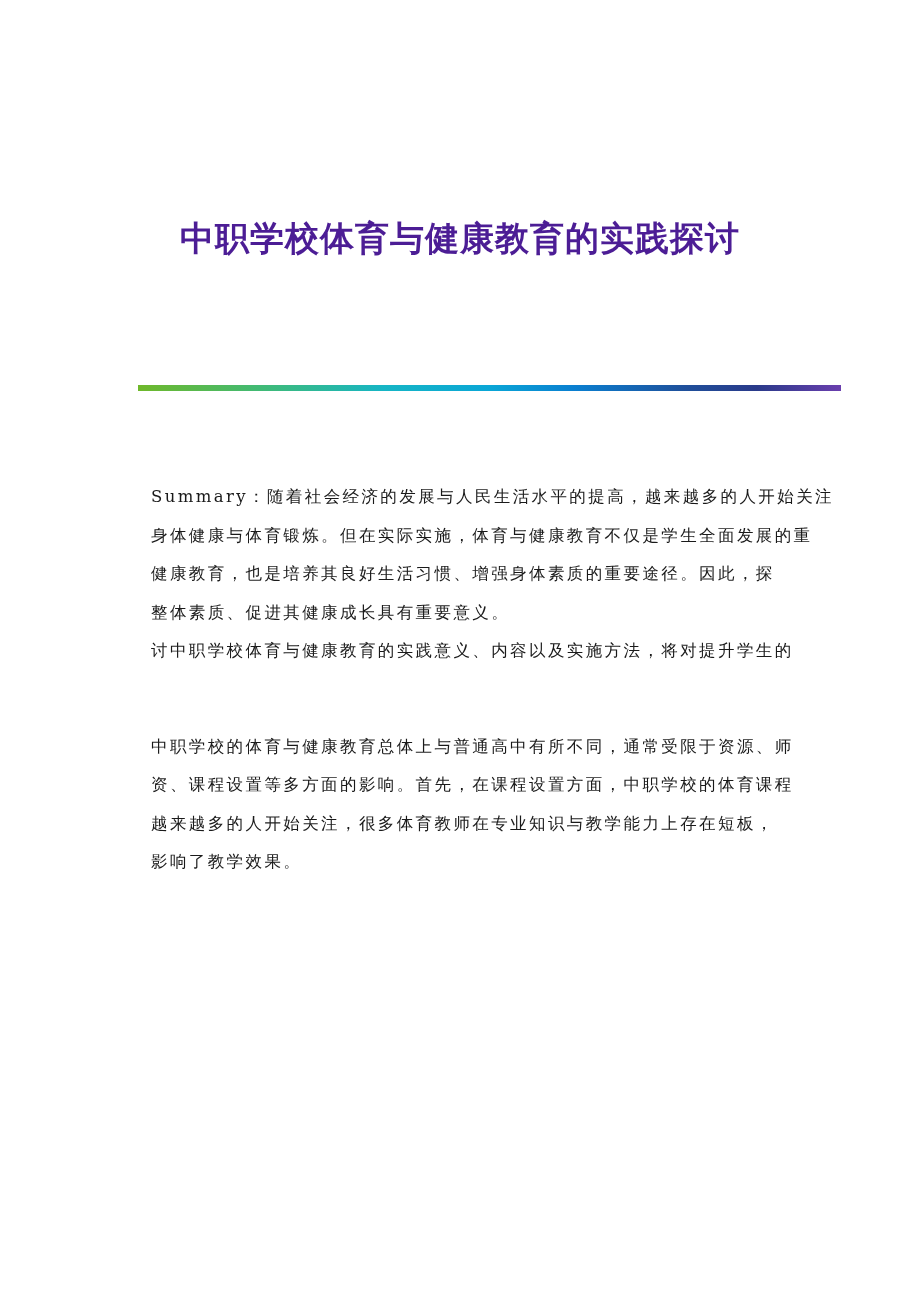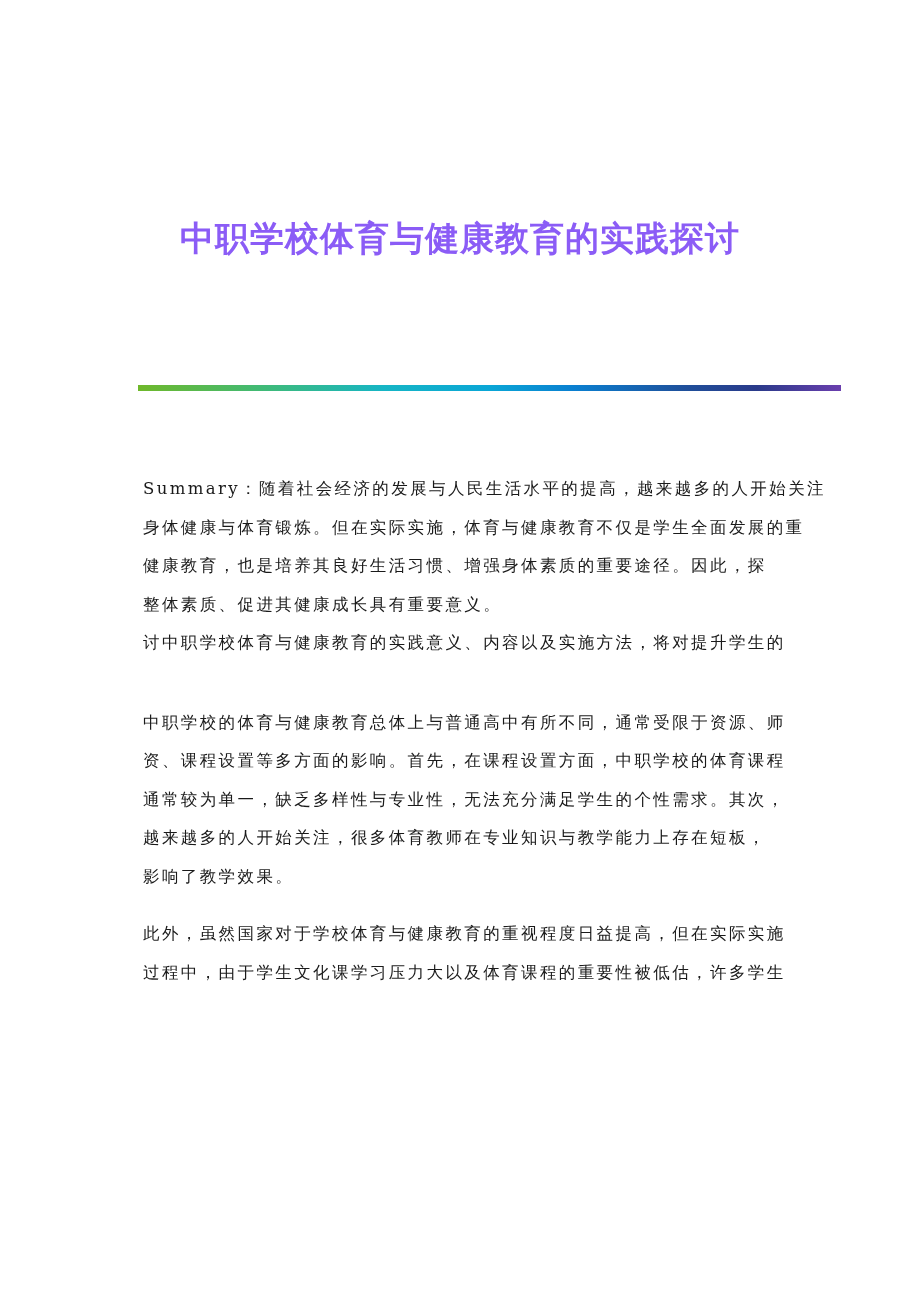--- a/index.html
+++ b/index.html
@@ -1,25 +1,25 @@
 <!DOCTYPE html>
 <html><head>
 <meta charset="utf-8">
 <style>
   html, body { margin:0; padding:0; background:#ffffff; }
   body { width:920px; height:1302px; position:relative; overflow:hidden;
          font-family:"DejaVu Serif","Liberation Serif",serif; color:#1a1a1a; }
   .title { position:absolute; left:0; top:216px; width:920px; text-align:center;
            font-family:"DejaVu Sans","Liberation Sans",sans-serif; font-size:34px;
-           font-weight:bold; letter-spacing:1px; color:#8b5cf6; }
+           font-weight:bold; letter-spacing:1px; color:#4c1d95; }
   .rule { position:absolute; left:138px; top:385px; width:703px; height:6px;
           background:linear-gradient(to right,#6fb82a 0%,#3fba78 18%,#16b5c5 35%,#0aa6d6 50%,#0a7fd0 62%,#1f4f9a 78%,#2a3a8a 88%,#6a3fae 100%); }
   .body { position:absolute; left:139px; top:466px; width:645px; font-size:16.5px;
           line-height:38.5px; letter-spacing:2.4px; }
-  .para { margin:4px; text-align:justify; }
+  .para { margin:12px; text-align:justify; }
   .gap { height:11px; }
   .line { display:block; white-space:nowrap; }
 </style>
 </head>
 <body>
 
 <div class="title">中职学校体育与健康教育的实践探讨</div>
 <div class="rule"></div>
 
 <div class="body">
@@ -29,22 +29,17 @@
     <span class="line">健康教育，也是培养其良好生活习惯、增强身体素质的重要途径。因此，探</span>
     <span class="line">整体素质、促进其健康成长具有重要意义。</span>
     <span class="line">讨中职学校体育与健康教育的实践意义、内容以及实施方法，将对提升学生的</span>
   </div>
   <div class="gap"></div>
   <div class="gap"></div>
   <div class="gap"></div>
   <div class="para">
     <span class="line">中职学校的体育与健康教育总体上与普通高中有所不同，通常受限于资源、师</span>
     <span class="line">资、课程设置等多方面的影响。首先，在课程设置方面，中职学校的体育课程</span>
-    <span class="line">通常较为单一，缺乏多样性与专业性，无法充分满足学生的个性需求。其次，</span>
     <span class="line">越来越多的人开始关注，很多体育教师在专业知识与教学能力上存在短板，</span>
     <span class="line">影响了教学效果。</span>
   </div>
   <div class="gap"></div>
-  <div class="para">
-    <span class="line">此外，虽然国家对于学校体育与健康教育的重视程度日益提高，但在实际实施</span>
-    <span class="line">过程中，由于学生文化课学习压力大以及体育课程的重要性被低估，许多学生</span>
-  </div>
 </div>
 
 </body></html>

